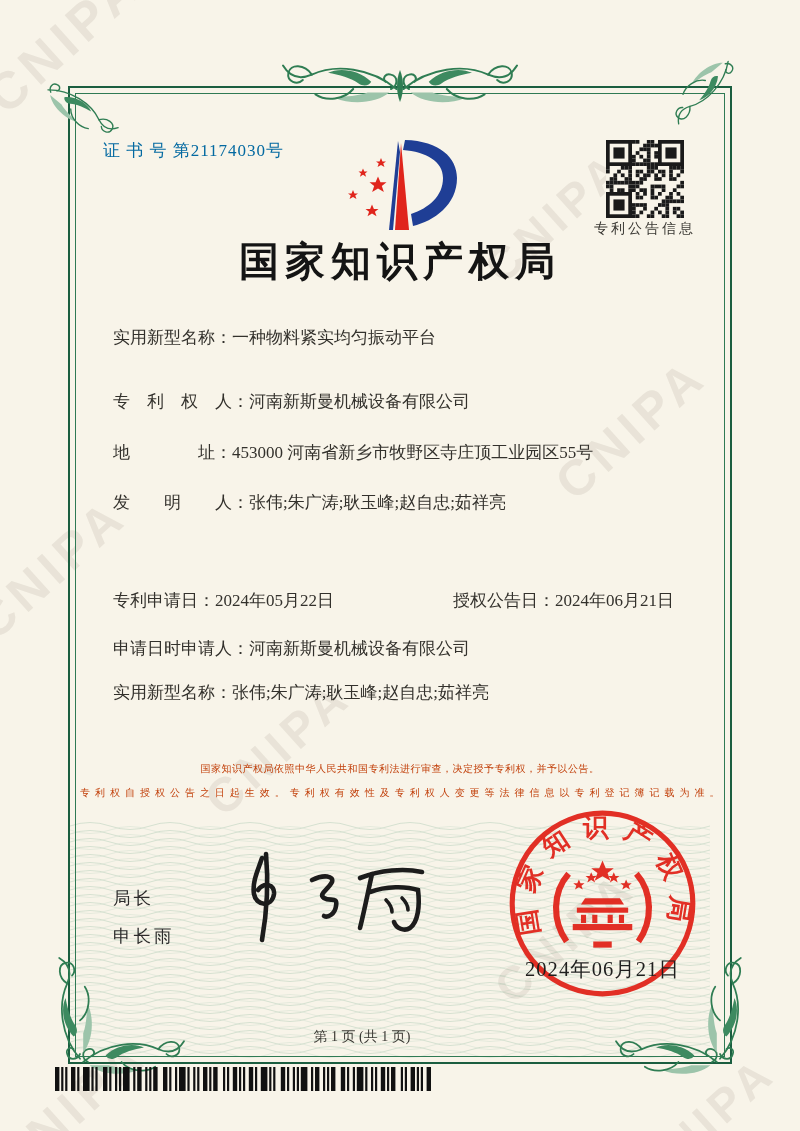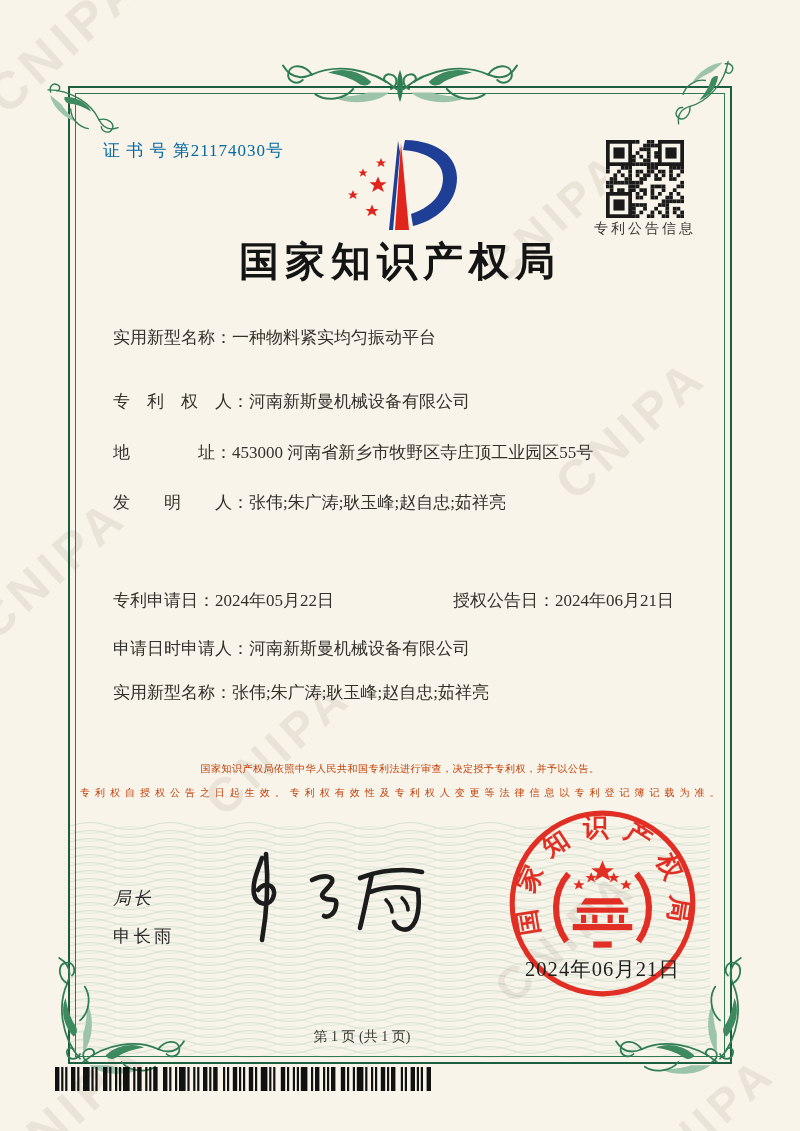--- a/index.html
+++ b/index.html
@@ -330,21 +330,21 @@
   </div>
   <div class="row" style="top:681px;">
     <span class="flabel">实用新型名称：</span><span class="fvalue">张伟;朱广涛;耿玉峰;赵自忠;茹祥亮</span>
   </div>
 
   <div class="notice">
     <div class="notice-l1">国家知识产权局依照中华人民共和国专利法进行审查，决定授予专利权，并予以公告。</div>
     <div class="notice-l2">专利权自授权公告之日起生效。专利权有效性及专利权人变更等法律信息以专利登记簿记载为准。</div>
   </div>
 
-  <div class="sig-label" style="top:886px;font-style:italic;">局长</div>
+  <div class="sig-label" style="top:886px;">局长</div>
   <div class="sig-label" style="top:924px;">申长雨</div>
   <svg class="abs" style="left:222px;top:848px;" width="215" height="105" viewBox="0 0 215 105" fill="none" stroke="#1c1c1c" stroke-width="4.6" stroke-linecap="round">
     <path d="M40,10 C36,22 30,34 32,46 C34,58 50,60 52,46 C53,36 42,34 36,42"></path>
     <path d="M44,6 C46,28 46,58 40,92"></path>
     <path d="M90,32 C102,26 112,28 110,34 C106,42 96,46 102,50 C108,54 116,48 114,58 C113,66 106,70 102,68"></path>
     <path d="M138,30 C158,22 182,20 200,24"></path>
     <path d="M150,26 C146,44 142,64 138,80"></path>
     <path d="M148,44 C164,38 184,38 196,42 C198,58 196,74 188,80 C182,84 174,80 172,74"></path>
     <path d="M164,52 C168,56 170,60 170,64" stroke-width="3.6"></path>
     <path d="M180,50 C184,54 186,58 186,62" stroke-width="3.6"></path>

